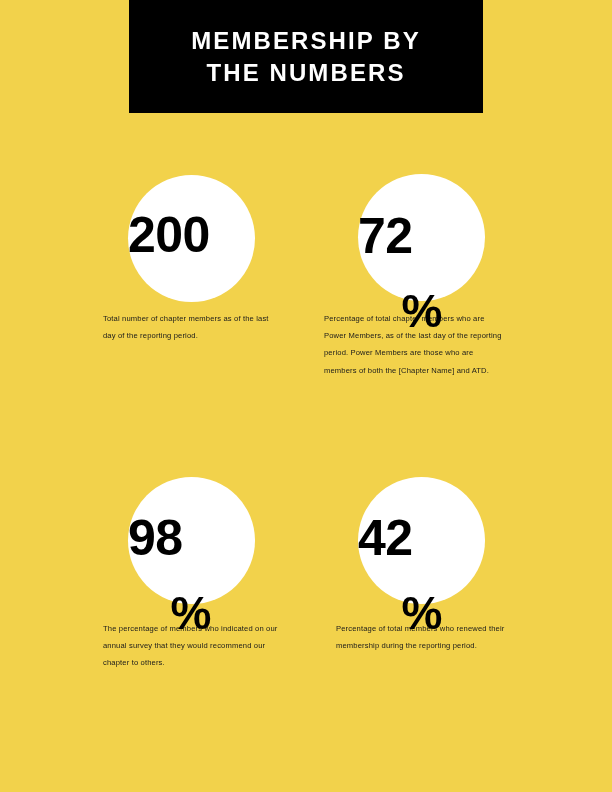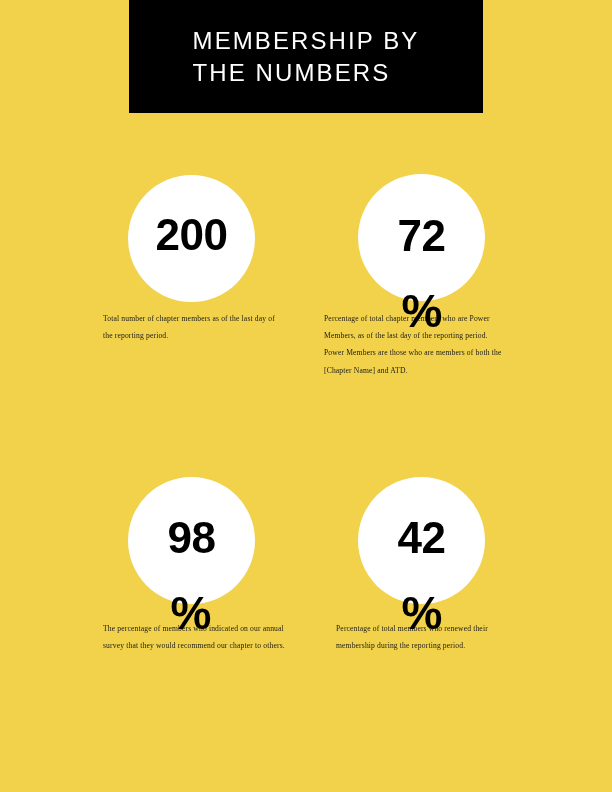--- a/index.html
+++ b/index.html
@@ -35,63 +35,64 @@
     display: flex;
     align-items: center;
     justify-content: center;
     box-sizing: border-box;
     padding: 0 18px;
   }
   .title-text {
     color: #ffffff;
     font-family: "Liberation Sans", sans-serif;
     font-size: 24px;
-    font-weight: normal;
+    font-weight: bold;
     line-height: 32px;
     letter-spacing: 2.1px;
+    text-align: center;
     text-transform: uppercase;
     white-space: pre-line;
   }
 
   
   .stat {
     position: absolute;
   }
   .circle {
     position: absolute;
     width: 127px;
     height: 127px;
     border-radius: 50%;
     background: #ffffff;
   }
   .bignum {
     position: absolute;
     width: 127px;
-    text-align: center;
+    text-align: left;
     color: #000000;
     font-family: "Liberation Sans", sans-serif;
     font-weight: bold;
-    font-size: 44px;
+    font-size: 50px;
     line-height: 50px;
     letter-spacing: -0.5px;
   }
   .pct {
     position: absolute;
     color: #000000;
     font-family: "Liberation Sans", sans-serif;
     font-weight: bold;
     font-size: 46px;
     line-height: 46px;
     text-align: center;
     width: 60px;
   }
   .body-text {
     position: absolute;
     color: #1a1a1a;
-    font-family: Liberation Serif, serif;
+    font-family: Liberation Sans, sans-serif;
     font-size: 7.6px;
     line-height: 17.2px;
     letter-spacing: 0.15px;
   }
 
   
   #stat-1 { left: 0; top: 0; }
   #stat-1 .circle { left: 128px; top: 175px; }
   #stat-1 .bignum { left: 128px; top: 210px; }
   #stat-1 .body-text { left: 103px; top: 310px; width: 180px; }

